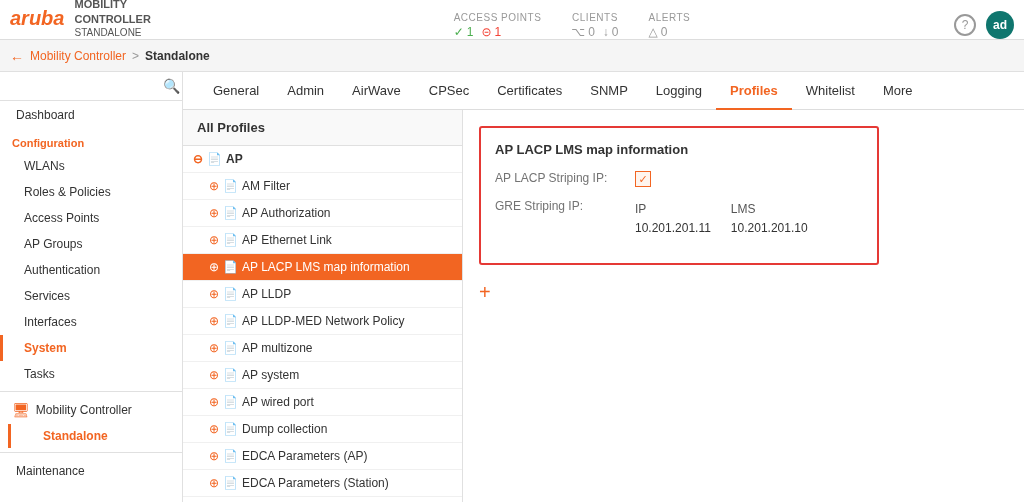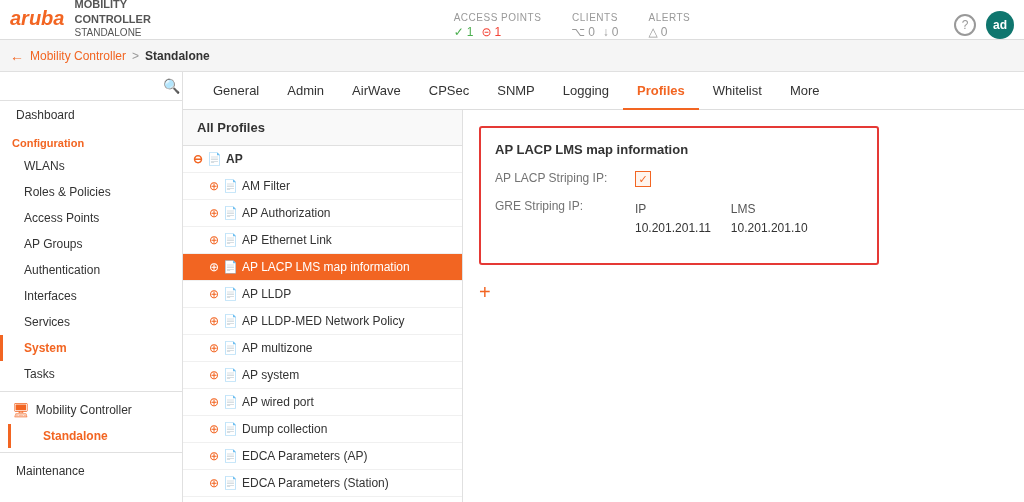--- a/index.html
+++ b/index.html
@@ -380,22 +380,22 @@
 
     <div class="sidebar-section-label">
       <span>Configuration</span>
     </div>
 
     <div class="sidebar-sub-item">WLANs</div>
     <div class="sidebar-sub-item">Roles &amp; Policies</div>
     <div class="sidebar-sub-item">Access Points</div>
     <div class="sidebar-sub-item">AP Groups</div>
     <div class="sidebar-sub-item">Authentication</div>
+    <div class="sidebar-sub-item">Services</div>
     <div class="sidebar-sub-item">Interfaces</div>
-    <div class="sidebar-sub-item">Services</div>
     <div class="sidebar-sub-item active" style="color:#f26522; font-weight:bold; border-left: 3px solid #f26522; padding-left: 21px;">System</div>
     <div class="sidebar-sub-item">Tasks</div>
 
     <div style="height:1px; background:#e0e0e0; margin: 4px 0;"></div>
 
     <div class="sidebar-controller">
       <span class="controller-icon">🖥</span>
       <span>Mobility Controller</span>
     </div>
     <div class="standalone-item">Standalone</div>
@@ -407,20 +407,21 @@
     </div>
   </div>
 
   <div class="content-area">
 
     <div class="tab-bar">
       <div class="tab-item">General</div>
       <div class="tab-item">Admin</div>
       <div class="tab-item">AirWave</div>
       <div class="tab-item">CPSec</div>
+      <div class="tab-item">Certificates</div>
       <div class="tab-item">SNMP</div>
       <div class="tab-item">Logging</div>
       <div class="tab-item active">Profiles</div>
       <div class="tab-item">Whitelist</div>
       <div class="tab-item">More</div>
     </div>
 
     <div class="content-body">
 
       <div class="profiles-panel">

